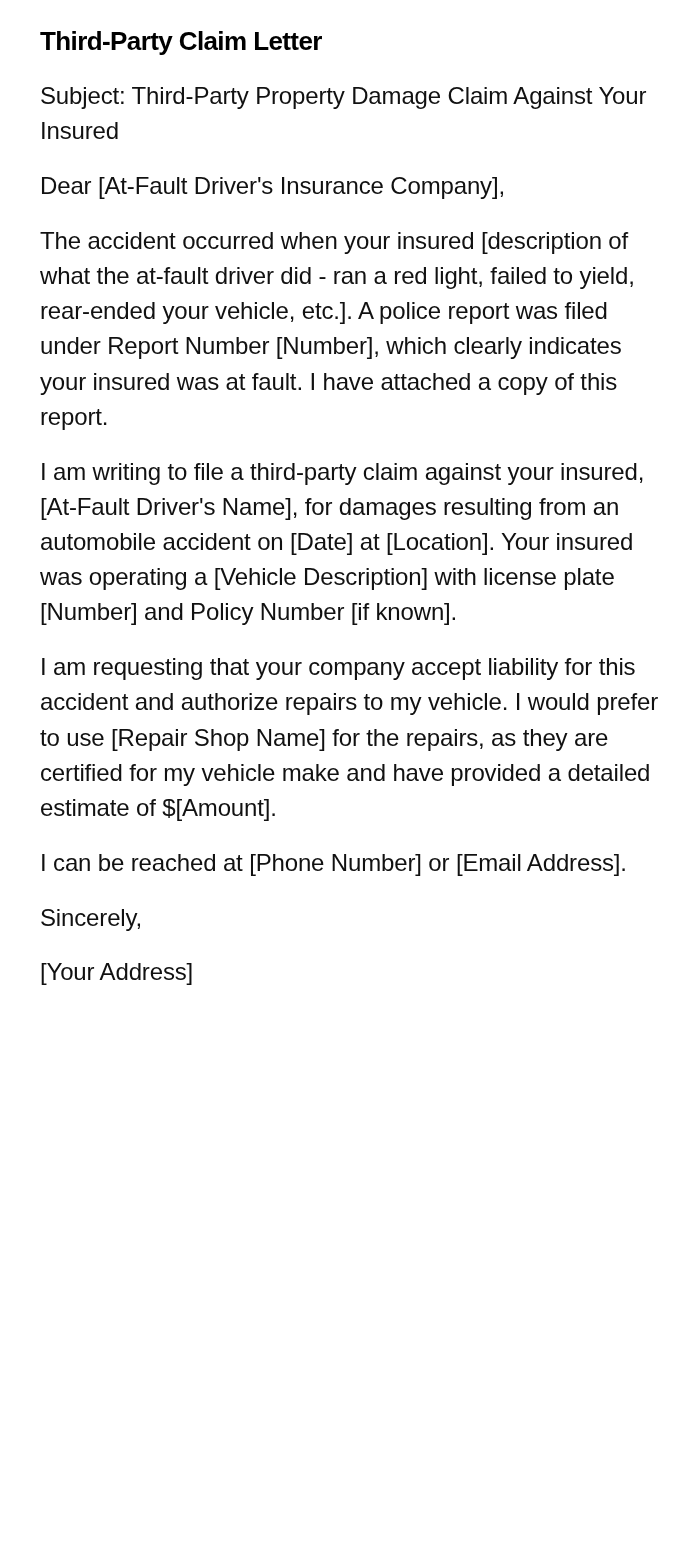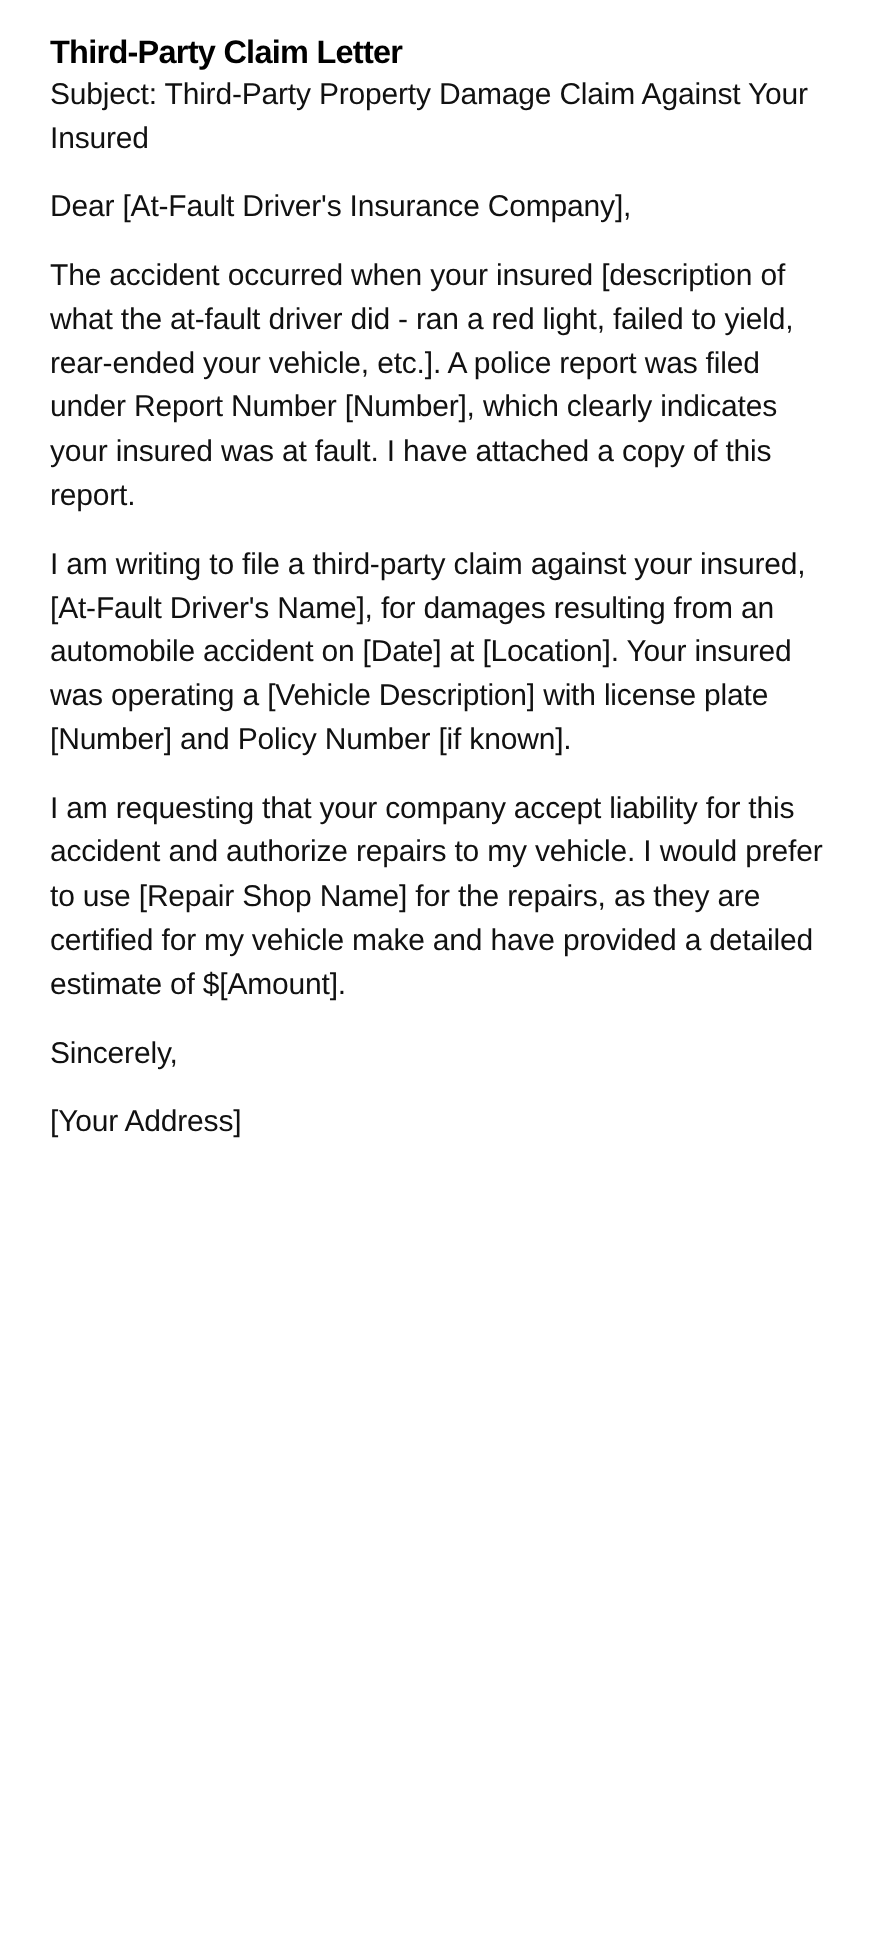--- a/index.html
+++ b/index.html
@@ -16,21 +16,21 @@
     }
     .page {
       padding: 24px 40px 0 40px;
       box-sizing: border-box;
       width: 700px;
     }
     .title {
       font-size: 26px;
       font-weight: bold;
       letter-spacing: -0.6px;
-      margin: 0 0 0 0;
+      margin: 0 0 20px 0;
       line-height: 34px;
       color: #000000;
     }
     .para {
       font-size: 24px;
       line-height: 35.2px;
       margin: 0 0 19.6px 0;
       letter-spacing: -0.15px;
       word-spacing: 0px;
     }
@@ -39,15 +39,16 @@
 <body>
 
 <div class="page">
   <h1 class="title">Third-Party Claim Letter</h1>
 
   <p class="para">Subject: Third-Party Property Damage Claim Against Your Insured</p>
   <p class="para">Dear [At-Fault Driver's Insurance Company],</p>
   <p class="para">The accident occurred when your insured [description of what the at-fault driver did - ran a red light, failed to yield, rear-ended your vehicle, etc.]. A police report was filed under Report Number [Number], which clearly indicates your insured was at fault. I have attached a copy of this report.</p>
   <p class="para">I am writing to file a third-party claim against your insured, [At-Fault Driver's Name], for damages resulting from an automobile accident on [Date] at [Location]. Your insured was operating a [Vehicle Description] with license plate [Number] and Policy Number [if known].</p>
   <p class="para">I am requesting that your company accept liability for this accident and authorize repairs to my vehicle. I would prefer to use [Repair Shop Name] for the repairs, as they are certified for my vehicle make and have provided a detailed estimate of $[Amount].</p>
+  <p class="para">I can be reached at [Phone Number] or [Email Address].</p>
   <p class="para">Sincerely,</p>
   <p class="para">[Your Address]</p>
 </div>
 
 </body></html>

